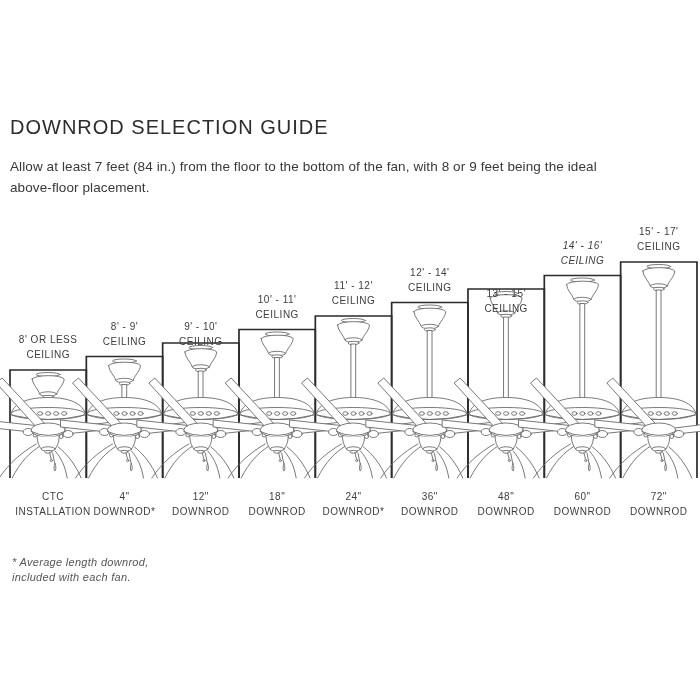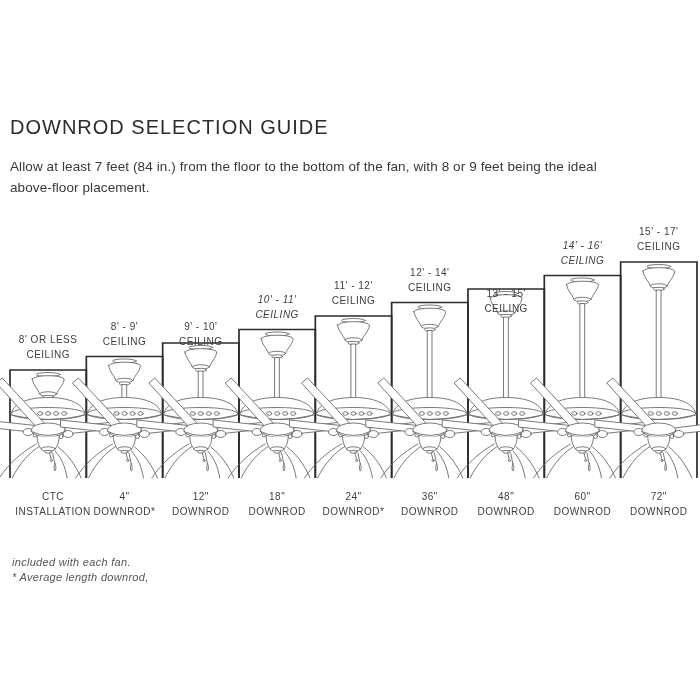--- a/index.html
+++ b/index.html
@@ -440,21 +440,21 @@
         <div>DOWNROD*</div>
       </div>
       <div class="ceiling-label" style="left: 162.66px; top: 291px; width: 76.33px; margin-top: 28px;">
         <div>9' - 10'</div>
         <div>CEILING</div>
       </div>
       <div class="downrod-label" style="left: 155.825px; top: 489px; width: 90px;">
         <div>12"</div>
         <div>DOWNROD</div>
       </div>
-      <div class="ceiling-label" style="left: 238.99px; top: 291.5px; width: 76.33px; font-style: italic;">
+      <div class="ceiling-label" style="left: 238.99px; top: 291.5px; width: 76.33px;">
         <div>10' - 11'</div>
         <div>CEILING</div>
       </div>
       <div class="downrod-label" style="left: 232.155px; top: 489px; width: 90px;">
         <div>18"</div>
         <div>DOWNROD</div>
       </div>
       <div class="ceiling-label" style="left: 315.32px; top: 278px; width: 76.33px;">
         <div>11' - 12'</div>
         <div>CEILING</div>
@@ -491,17 +491,17 @@
         <div>15' - 17'</div>
         <div>CEILING</div>
       </div>
       <div class="downrod-label" style="left: 613.805px; top: 489px; width: 90px;">
         <div>72"</div>
         <div>DOWNROD</div>
       </div>
     </div>
 
   <div class="footnote">
+    <div>* Average length downrod,</div>
     <div>included with each fan.</div>
-    <div>* Average length downrod,</div>
   </div>
 
 </div>
 
 </body></html>

